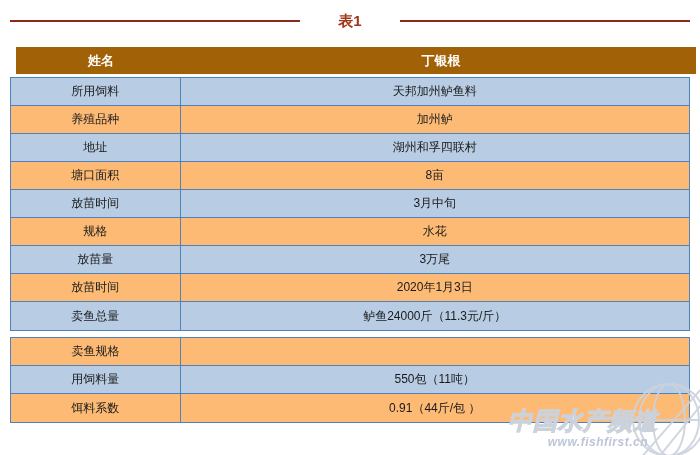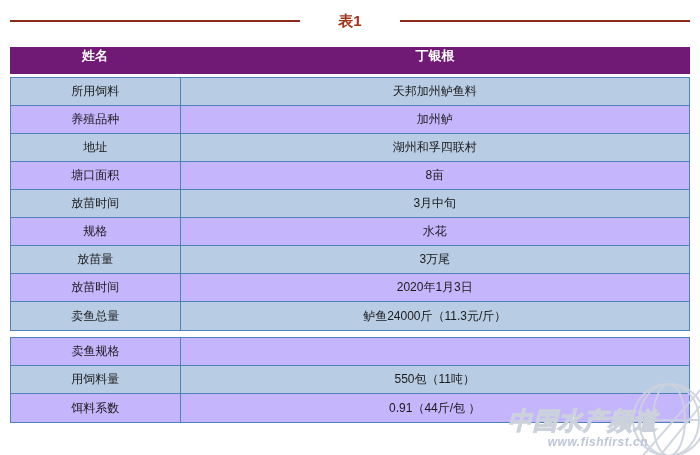--- a/index.html
+++ b/index.html
@@ -31,25 +31,25 @@
     font-size: 15px;
     font-weight: bold;
     color: #a23418;
     line-height: 20px;
     white-space: nowrap;
   }
 
   
   .tbl-header {
     position: absolute;
-    top: 47px; left: 10px;
+    top: 47px; left: 16px;
     width: 680px; height: 27px;
-    background: #701a75;
-    display: flex;
-    align-items: flex-start;
+    background: #a16207;
+    display: flex;
+    align-items: center;
   }
   .tbl-header .cell {
     color: #ffffff;
     font-weight: bold;
     font-size: 13px;
     text-align: center;
   }
   .cell-label-w { width: 170px; }
   .cell-value-w { width: 510px; }
 
@@ -61,21 +61,21 @@
     background: #ffffff;
   }
   .seg-a { top: 77px; }
   .seg-b { top: 337px; }
 
   .row {
     display: flex;
     height: 28px;
     align-items: stretch;
     border-bottom: 1px solid #4f81bd;
-    background: #c4b5fd;
+    background: #fdba74;
   }
   .row:last-child { border-bottom: none; }
   .row.alt { background: #b8cce4; }
   .row .cell {
     display: flex;
     align-items: center;
     justify-content: center;
     font-size: 12px;
     text-align: center;
   }

